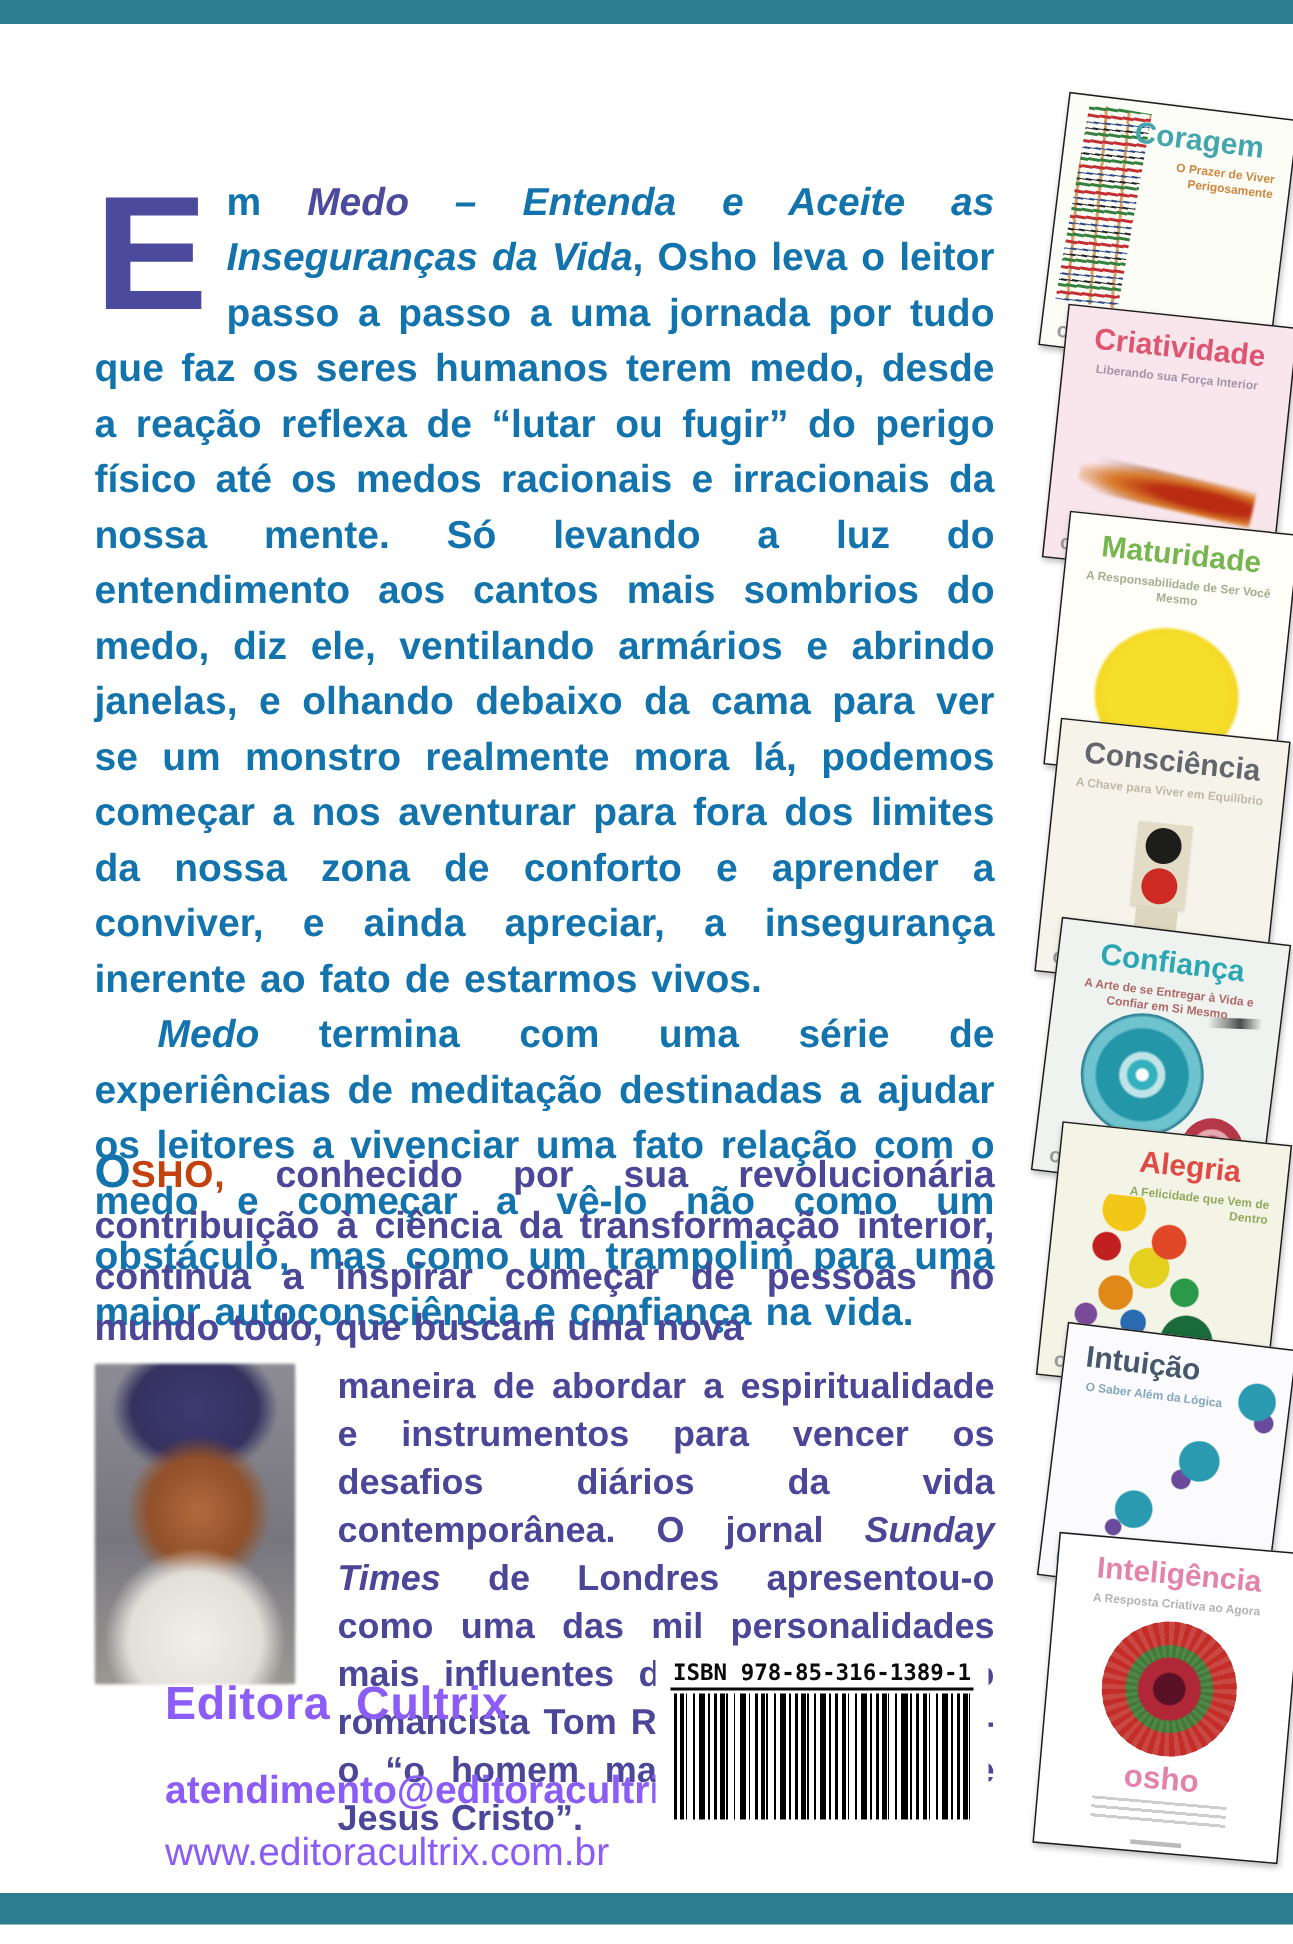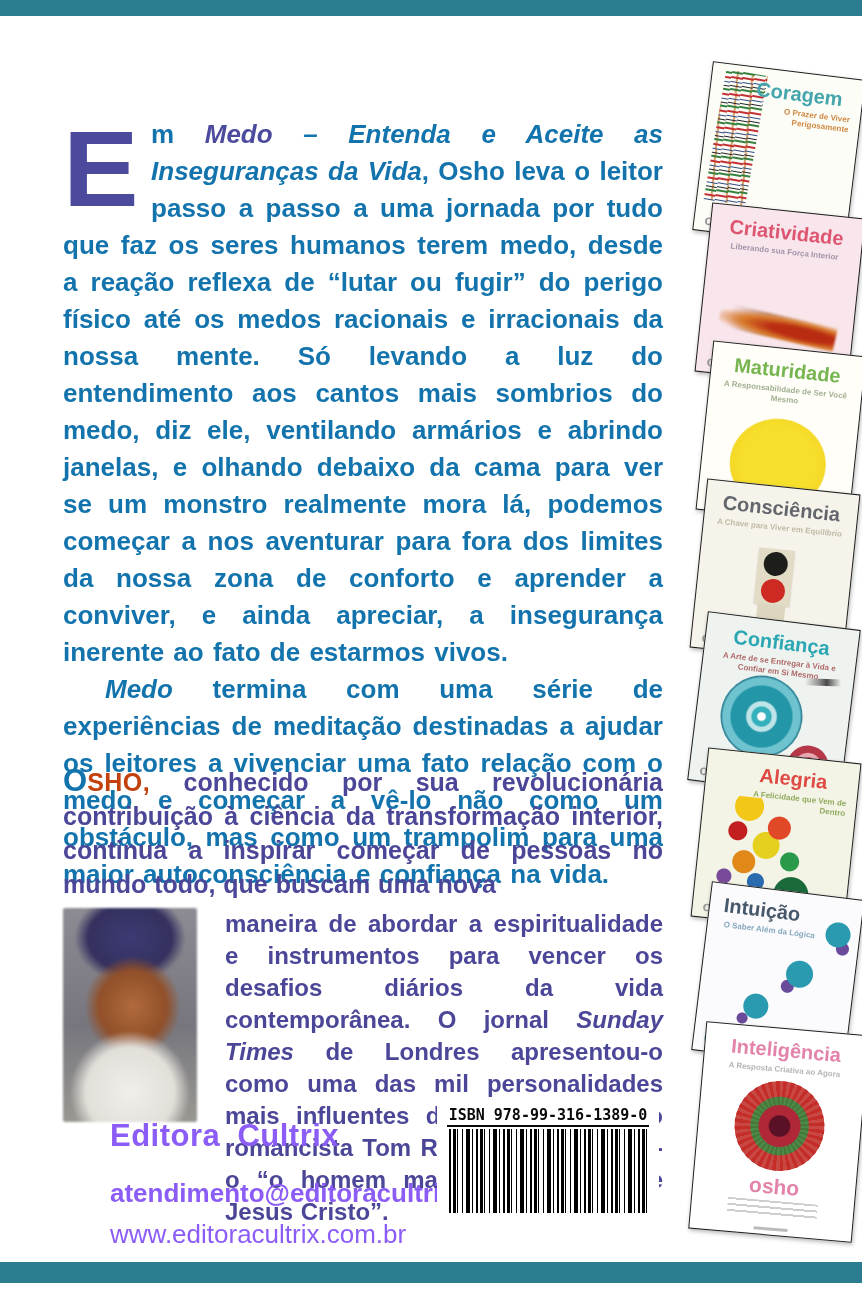--- a/index.html
+++ b/index.html
@@ -167,21 +167,21 @@
     </div>
   </div>
 
   <div class="publisher">
     <p class="pub-name">Editora Cultrix</p>
     <p class="pub-email">atendimento@editoracultrix.com.br</p>
     <p class="pub-site">www.editoracultrix.com.br</p>
   </div>
 
   <div class="barcode">
-    <div class="isbn">ISBN 978-99-316-1389-0</div>
+    <div class="isbn">ISBN 978-85-316-1389-1</div>
     <div class="bars"></div>
   </div>
 
   <div class="book b1">
     <div class="art art-paint"></div>
     <div class="bt">Coragem</div>
     <div class="bs">O Prazer de Viver Perigosamente</div>
     <div class="osho-sm">osho</div>
   </div>
 

